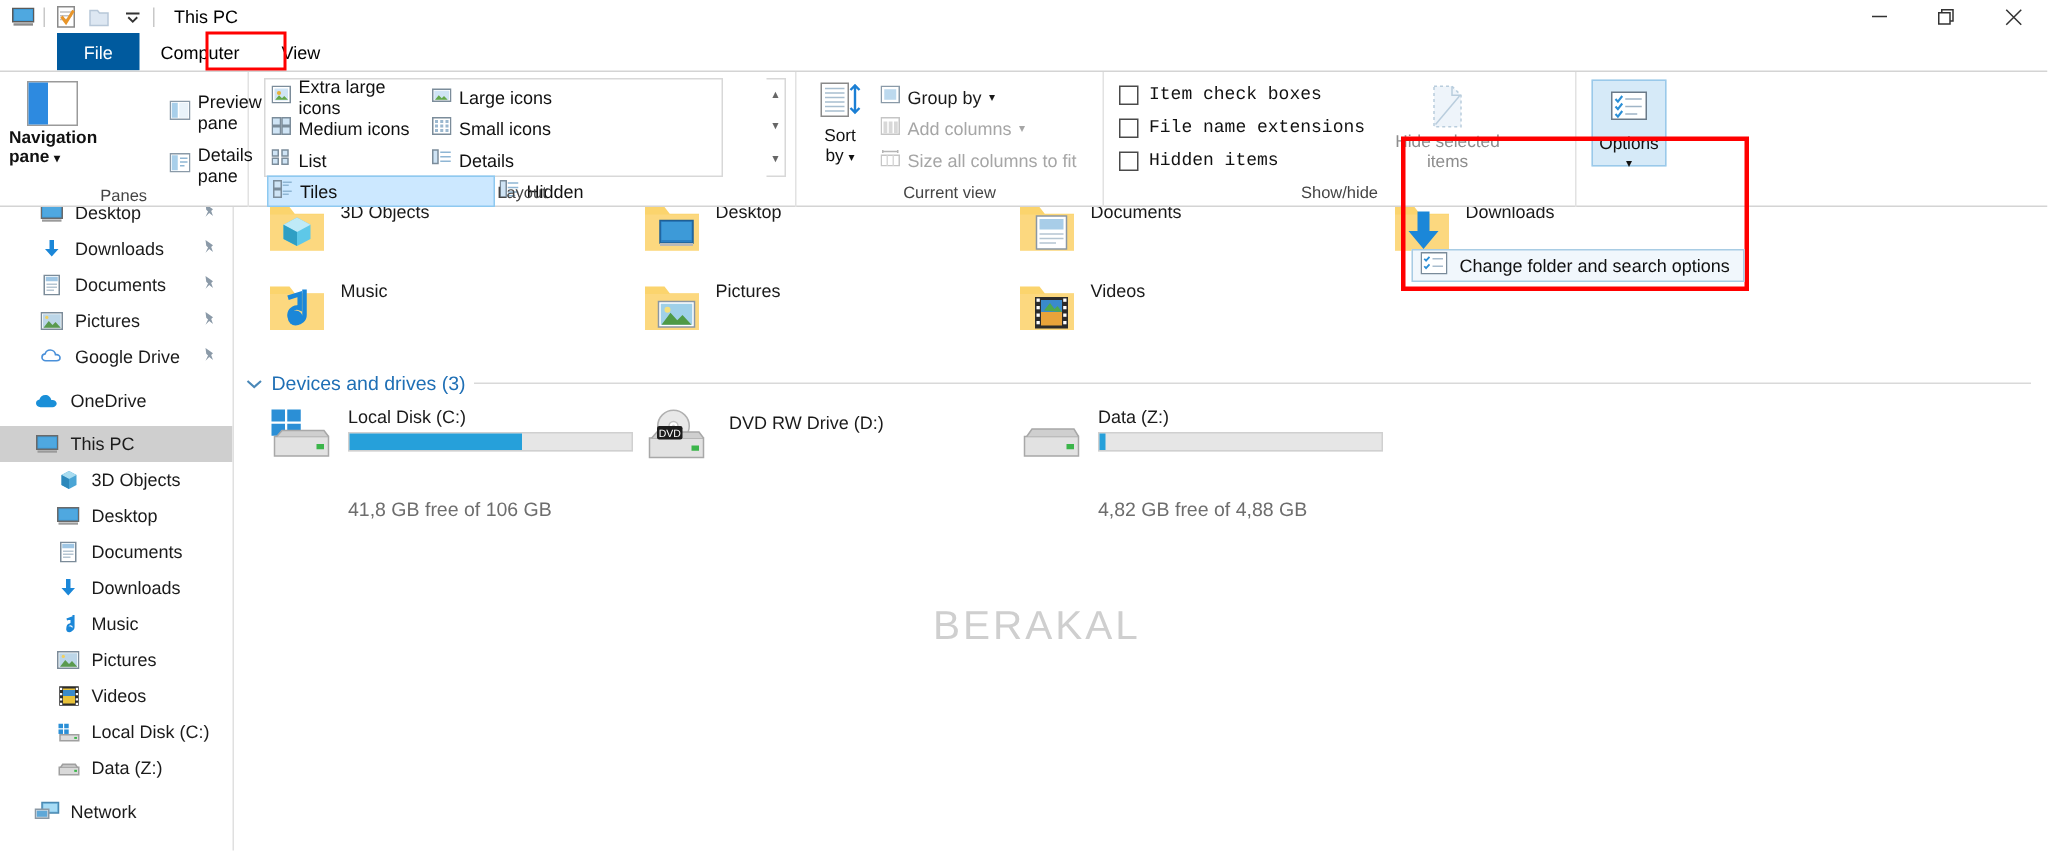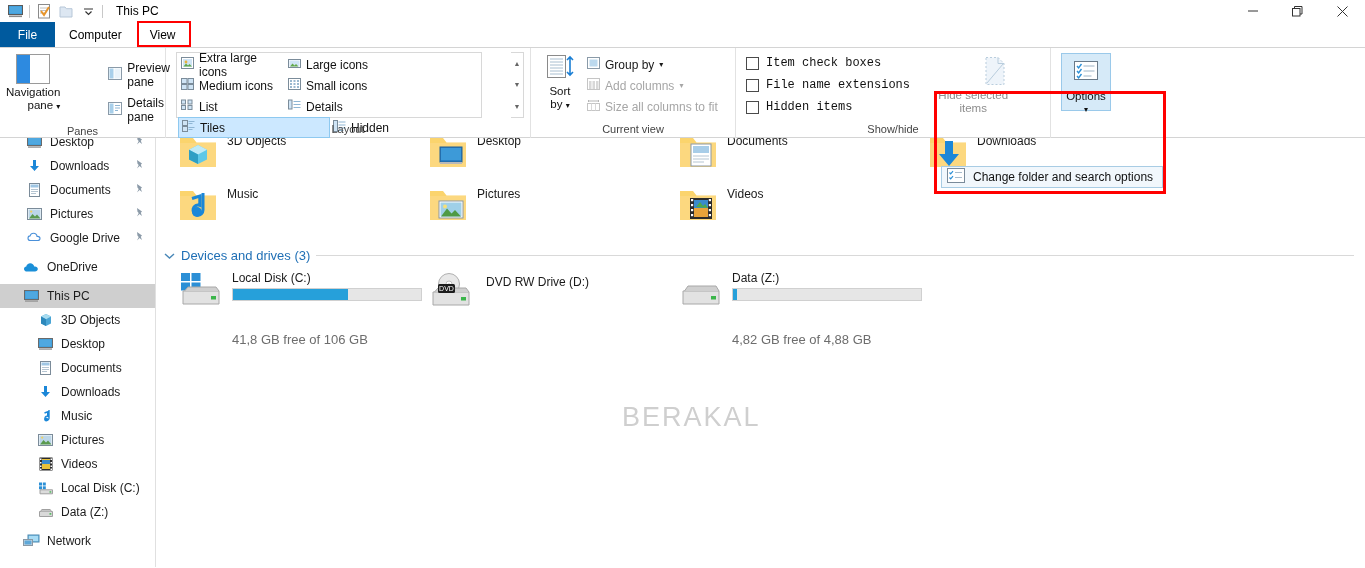--- a/index.html
+++ b/index.html
@@ -34,20 +34,21 @@
   }
   .wc { width:45px; height:22px; display:flex; align-items:center; justify-content:center; }
   .wc svg { display:block; }
 
   
   .tabrow {
     height:25px; width:100%;
     display:flex; align-items:flex-start;
     background:#ffffff;
     position:relative;
+    padding-left:38px;
   }
   .tab {
     display:flex; align-items:center; justify-content:center;
     font-size:12px; color:#000; padding:0 14px; height:25px;
   }
   .tab-file {
     background:#005a9e; color:#fff; width:55px; padding:0;
   }
   .tab-active {
     position:relative;
@@ -84,21 +85,21 @@
   .g-panes { width:166px; }
   .navpane-btn {
     width:68px; display:flex; flex-direction:column; align-items:center;
     padding-top:2px;
   }
   .navpane-ico {
     width:34px;height:30px;border:1px solid #9a9a9a;background:#fff;
     display:flex;
   }
   .navpane-ico i { display:block; width:13px; background:#2d8ae0; height:100%; }
-  .navpane-txt { font-size:11.5px; text-align:right; line-height:13px; margin-top:2px; color:#111; }
+  .navpane-txt { font-size:11.5px; text-align:left; line-height:13px; margin-top:2px; color:#111;font-weight:bold; }
   .caret { font-size:8px; }
   .pane-checks { display:flex; flex-direction:column; gap:7px; padding-top:9px; }
   .pane-check { display:flex; align-items:center; gap:5px; font-size:12px; color:#111;margin-left:48px; }
 
   
   .g-layout { width:365px; }
   .layoutbox {
     border:1px solid #d8d8d8; background:#fff;
     width:325px; height:66px; display:flex; flex-wrap:wrap;
     padding:1px; align-content:flex-start;
@@ -120,21 +121,21 @@
   .sortby-txt { font-size:11.5px; text-align:center; line-height:13px; color:#111; }
   .cv-items { display:flex; flex-direction:column; gap:6px; padding-top:5px; padding-left:4px; }
   .cv-item { display:flex; align-items:center; gap:5px; font-size:12px; }
   .dim { color:#a6a6a6; }
 
   
   .g-showhide { width:315px; }
   .sh-checks { display:flex; flex-direction:column; gap:8px; padding-top:4px; padding-left:4px;}
   .sh-check { display:flex; align-items:center; gap:7px; font-size:12px; color:#111;font-family:Liberation Mono, monospace; }
   .cbox { width:13px;height:13px;border:1px solid #4a4a4a; background:#fff; display:inline-block; }
-  .hidesel { width:86px; display:flex; flex-direction:column; align-items:flex-end; padding-top:4px; margin-left:12px;}
+  .hidesel { width:86px; display:flex; flex-direction:column; align-items:center; padding-top:4px; margin-left:12px;}
   .hidesel-txt { font-size:11.5px; text-align:center; line-height:13px; color:#8d8d8d; }
 
   
   .g-options { width:auto; border-right:none; }
   .options-btn {
     width:50px; height:58px; border:1px solid #9ac9ea; background:#d6eaf8;
     display:flex; flex-direction:column; align-items:center; justify-content:flex-start;
     padding-top:5px; margin-left:4px; margin-top:1px;
   }
   .options-txt { font-size:11.5px; line-height:12px; color:#111; text-align:center; margin-top:4px;}

